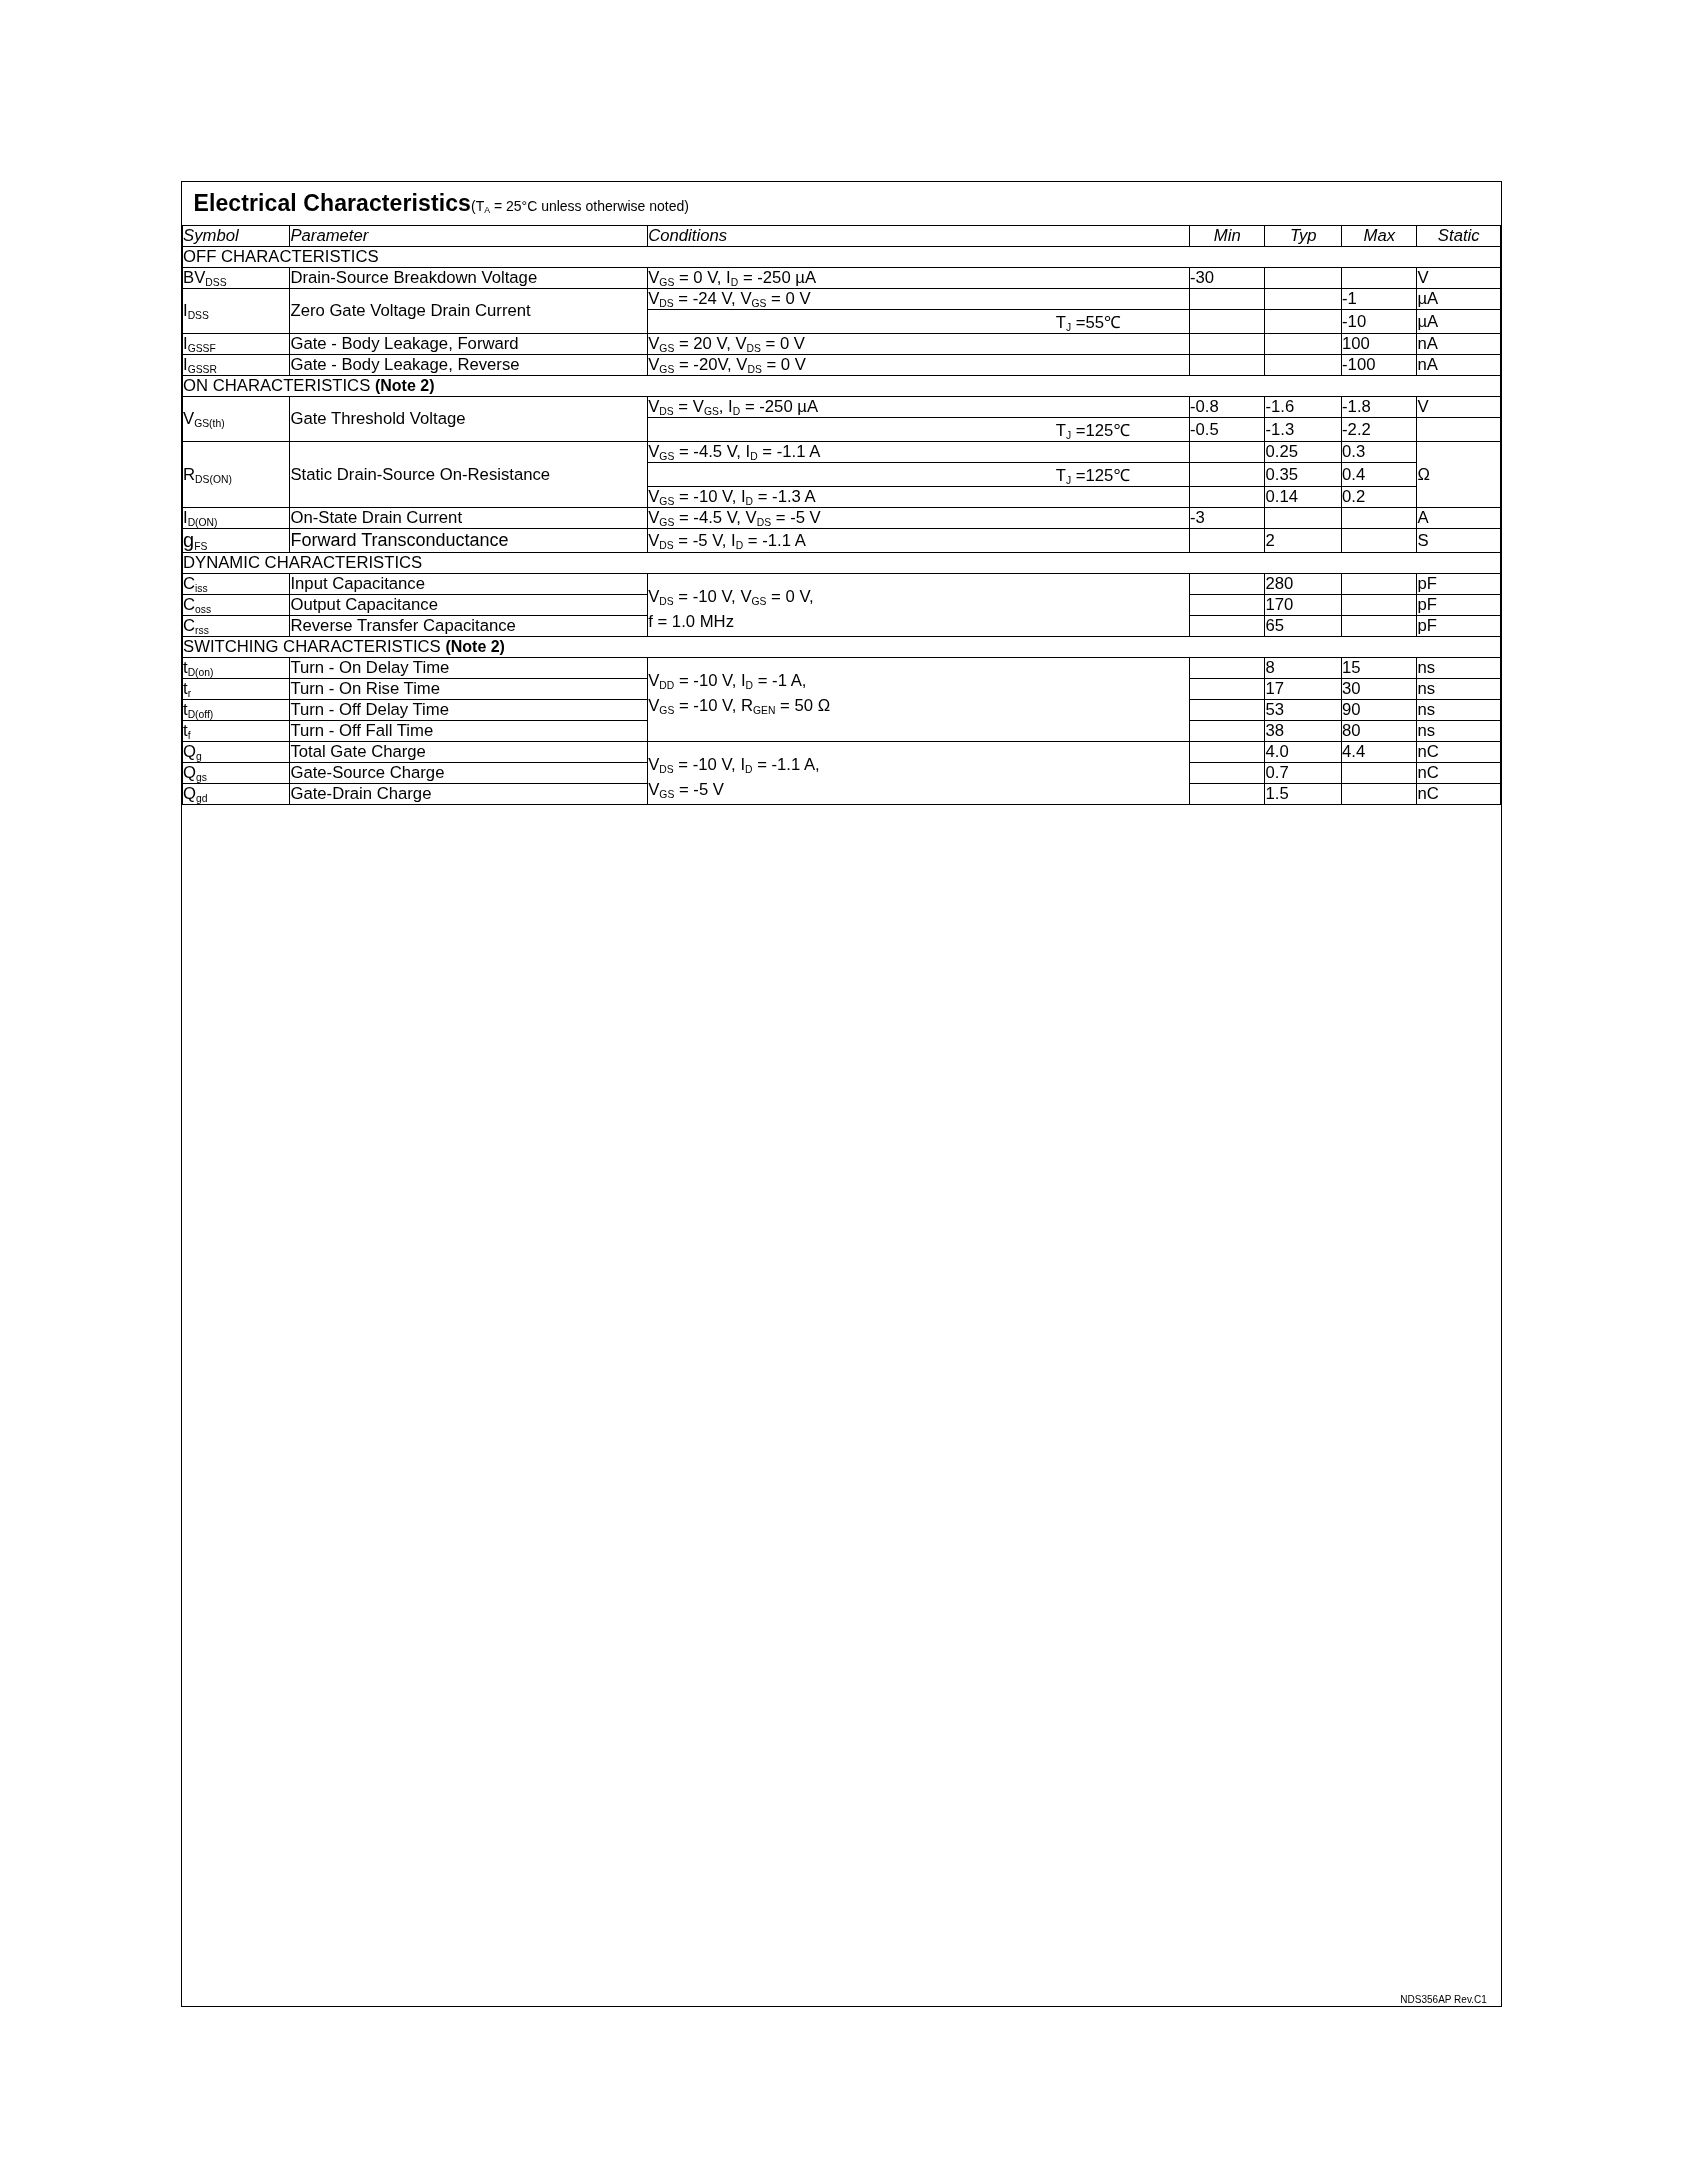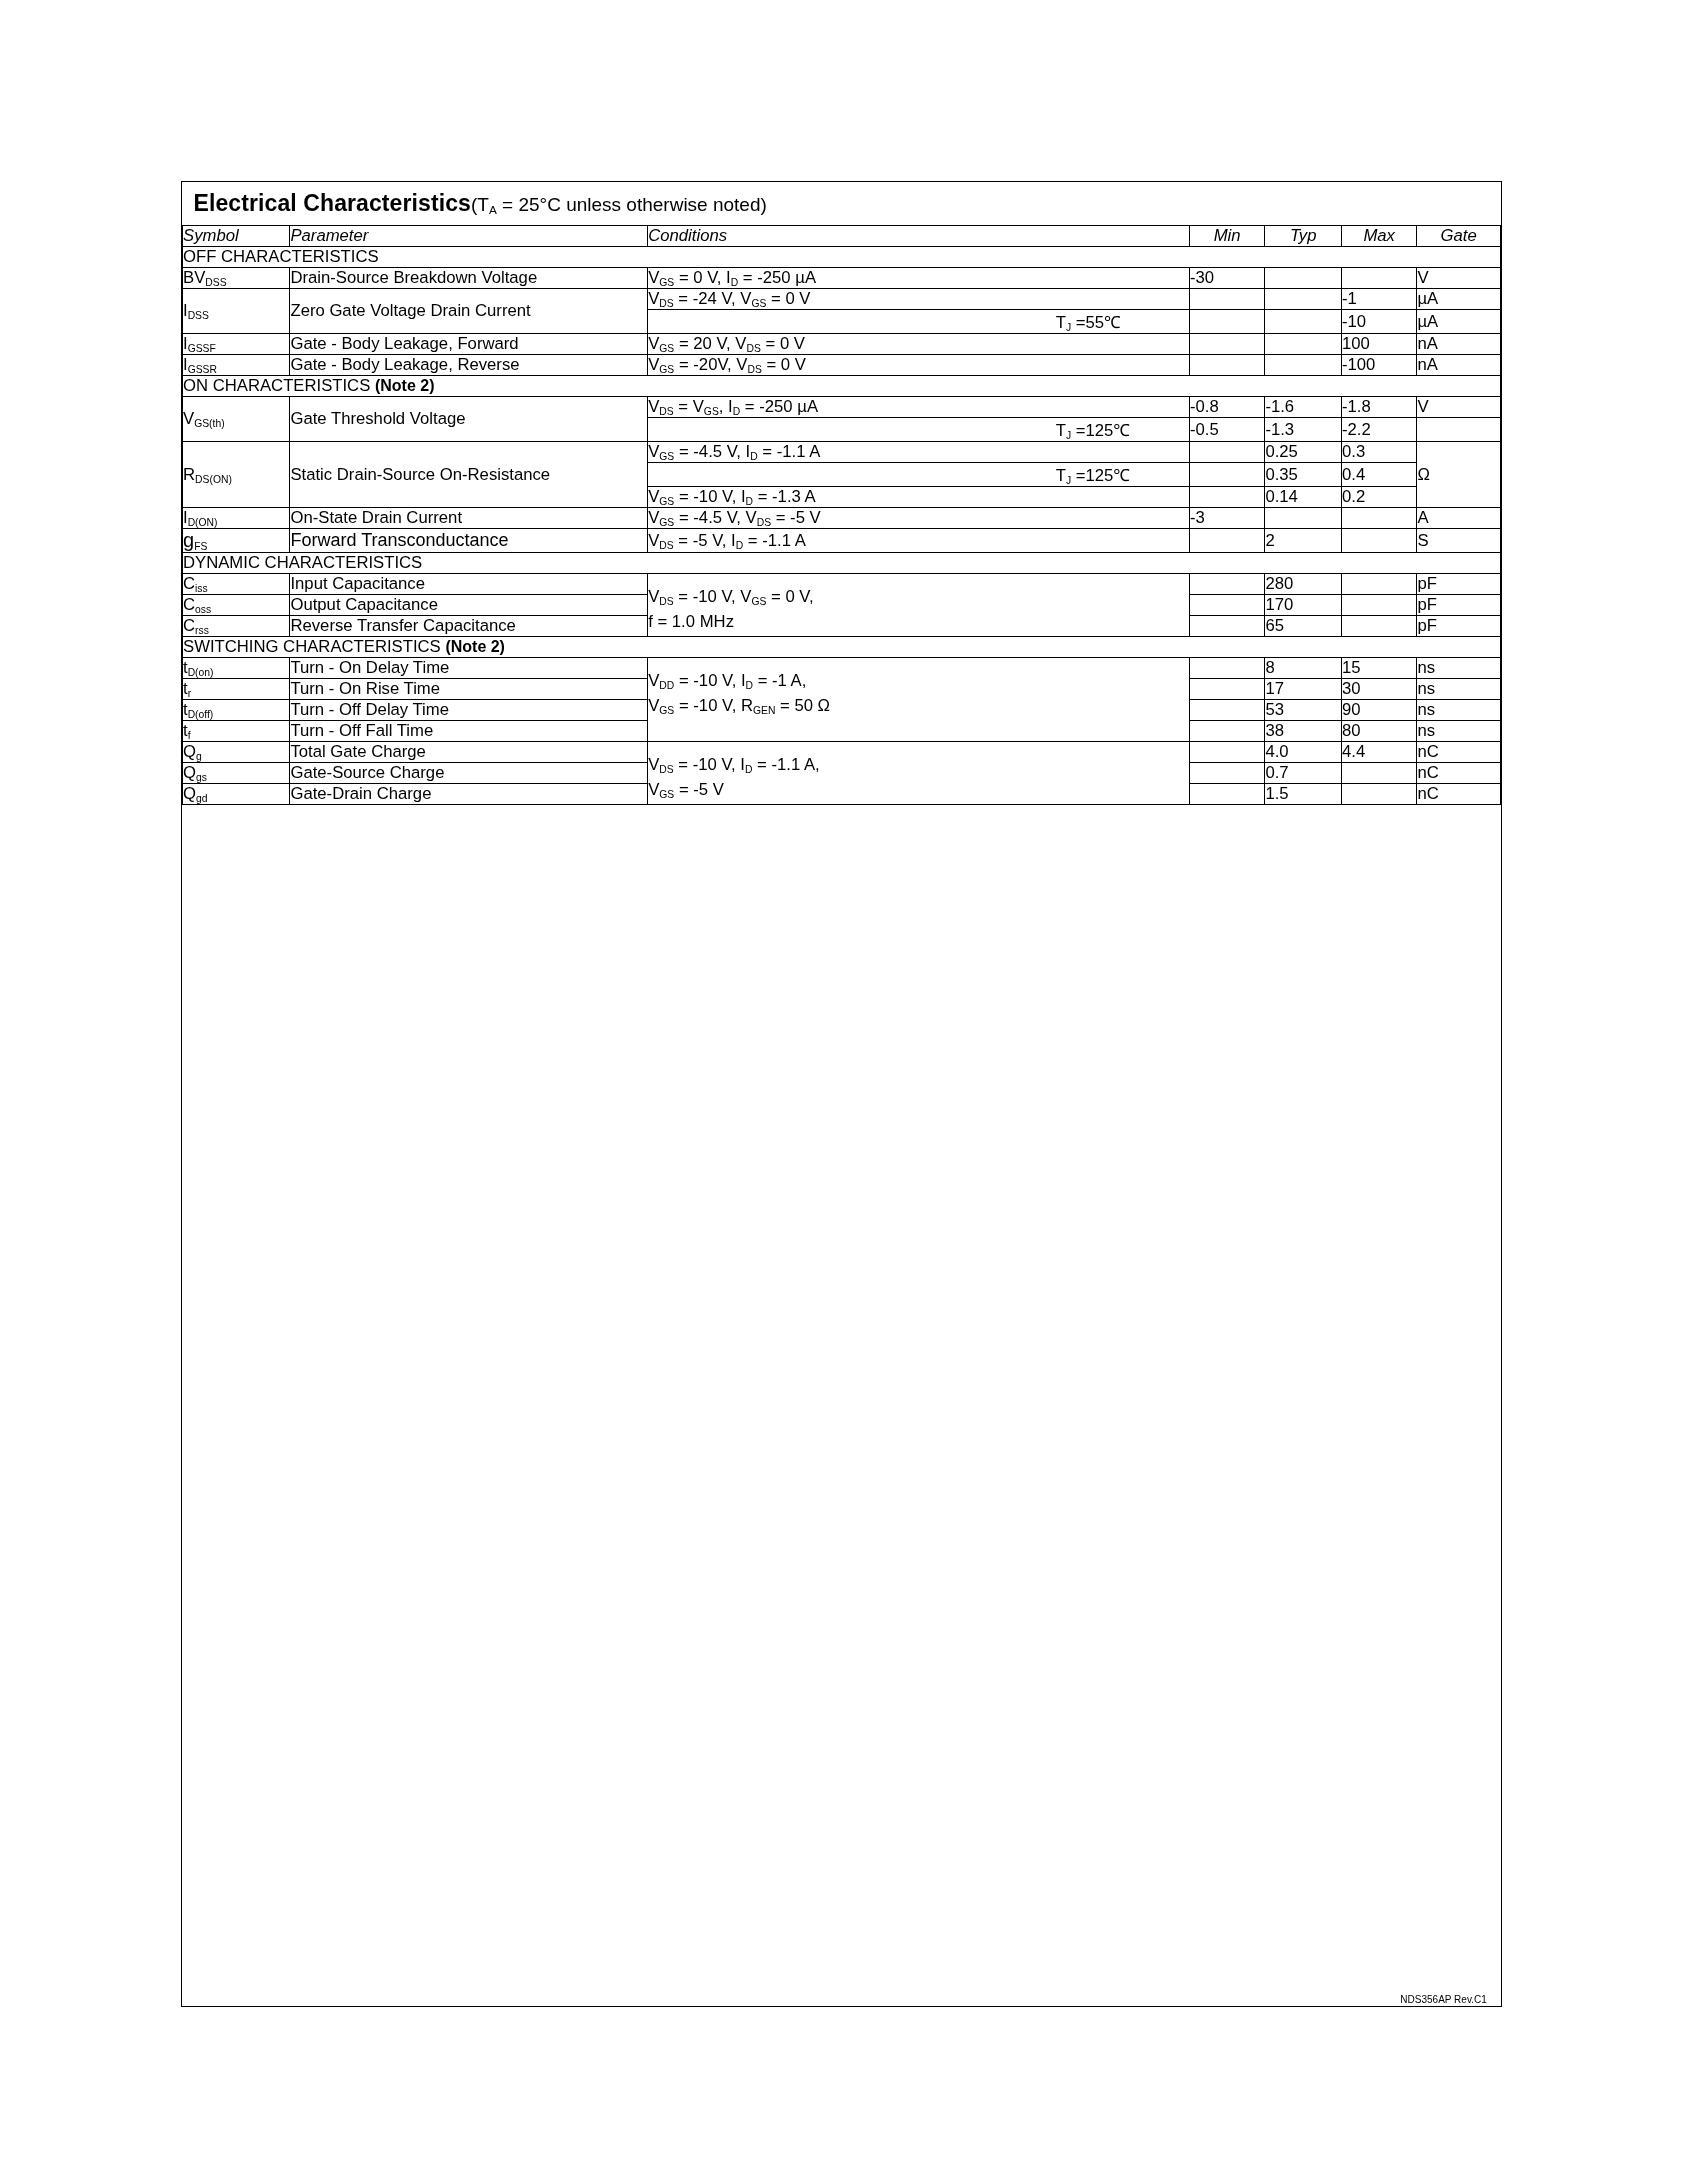--- a/index.html
+++ b/index.html
@@ -47,21 +47,21 @@
     border-left: none !important;
     border-top: none !important;
     border-right: none !important;
   }
   .title-main {
     font-size: 23px;
     font-weight: bold;
     letter-spacing: 0.1px;
   }
   .title-sub {
-    font-size: 19px;
+    font-size: 14px;
     font-weight: normal;
   }
   .hdr td {
     font-weight: bold;
     font-size: 17.5px;
     padding: 7.1px 0 7.1px 8px;
     font-style: italic;
   }
   .hdr td.c {
     text-align: center;
@@ -140,21 +140,21 @@
       </td>
     </tr>
 
     <tr class="hdr">
       <td>Symbol</td>
       <td>Parameter</td>
       <td colspan="2">Conditions</td>
       <td class="c">Min</td>
       <td class="c">Typ</td>
       <td class="c">Max</td>
-      <td class="c">Gate</td>
+      <td class="c">Static</td>
     </tr>
 
     <tr class="section">
       <td colspan="8">OFF CHARACTERISTICS</td>
     </tr>
 
     <tr>
       <td class="sym"><span>BV</span><sub>DSS</sub></td>
       <td class="param">Drain-Source Breakdown Voltage</td>
       <td class="cond" colspan="2"><span>V</span><sub>GS</sub><span> = 0 V,  I</span><sub>D</sub><span> = -250 µA</span></td>

